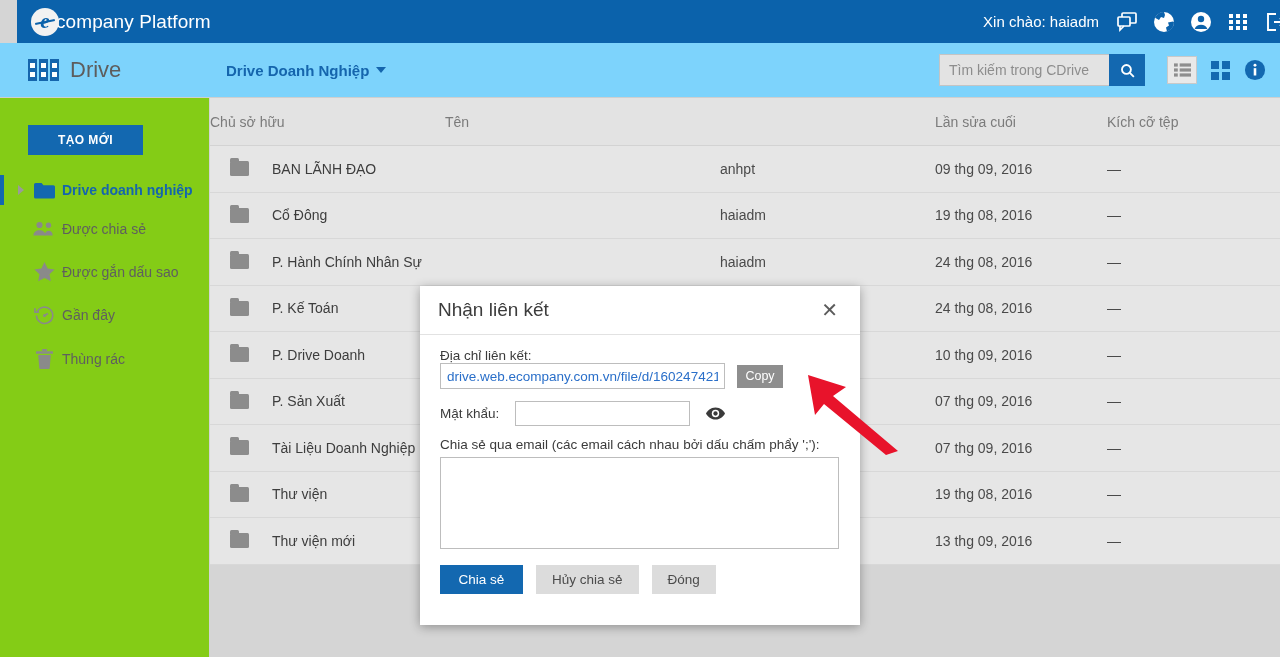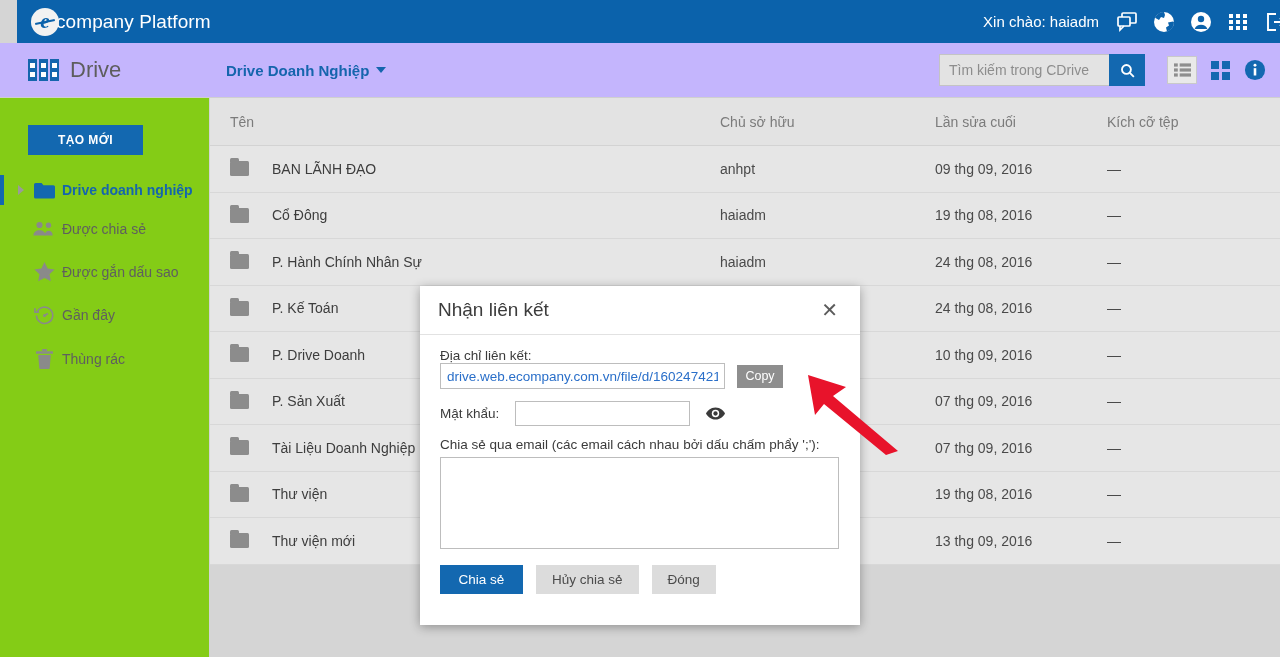--- a/index.html
+++ b/index.html
@@ -35,21 +35,21 @@
   #topbar-right {
     margin-left:auto; margin-right:10px;
     display:flex; align-items:center; gap:13px; color:#fff;
   }
   #greeting { font-size:15px; color:#ffffff; margin-right:3px; }
   .tb-ico { width:24px; height:24px; display:block; cursor:pointer; }
 
   
   #subbar {
     position:absolute; left:0; top:43px; width:1280px; height:55px;
-    background:#c4b5fd; border-bottom:1px solid #cfcfcf;
+    background:#7dd3fc; border-bottom:1px solid #cfcfcf;
     display:flex; align-items:center;
   }
   #drive-logo { display:flex; align-items:center; margin-left:28px; width:180px; }
   #drive-icon { display:flex; gap:2px; }
   #drive-icon i {
     display:block; width:9px; height:22px; background:#1565ad;
     position:relative;
   }
   #drive-icon i:before, #drive-icon i:after{
     content:""; position:absolute; left:2px; width:5px; height:5px; background:#fff;
@@ -365,22 +365,22 @@
       </svg>
     </span>
     <span class="nav-label">Thùng rác</span>
   </div>
 </div>
 
 <div id="content">
   <div id="table">
 
     <div class="trow" id="thead">
+      <div class="c c-owner">Chủ sở hữu</div>
       <div class="c c-name">Tên</div>
-      <div class="c c-owner">Chủ sở hữu</div>
       <div class="c c-date">Lần sửa cuối</div>
       <div class="c c-size">Kích cỡ tệp</div>
     </div>
 
     <div class="trow">
       <div class="c-name">
           <span class="folder-ico"></span>
           <span class="row-name">BAN LÃNH ĐẠO</span>
         </div>
       <div class="c-owner">anhpt</div>

